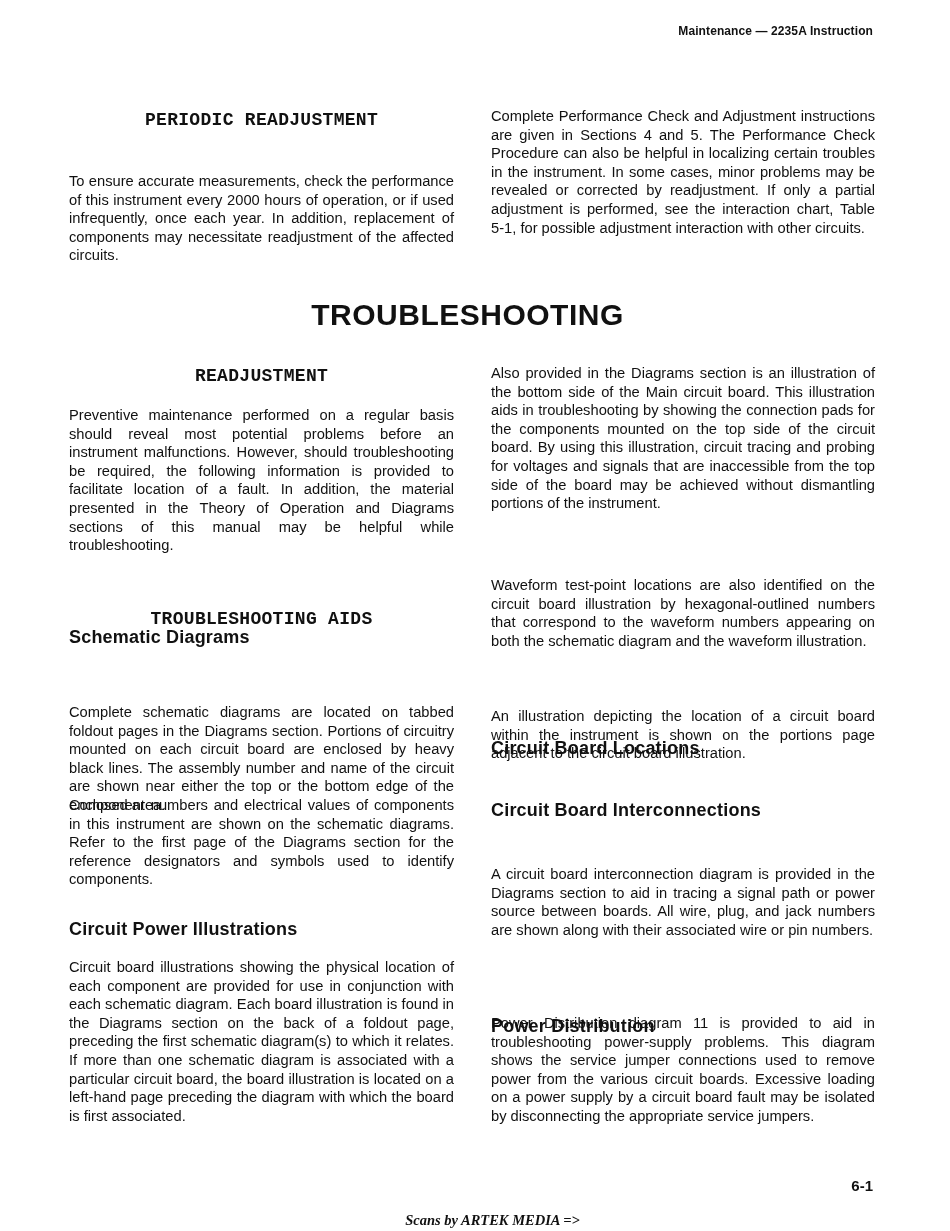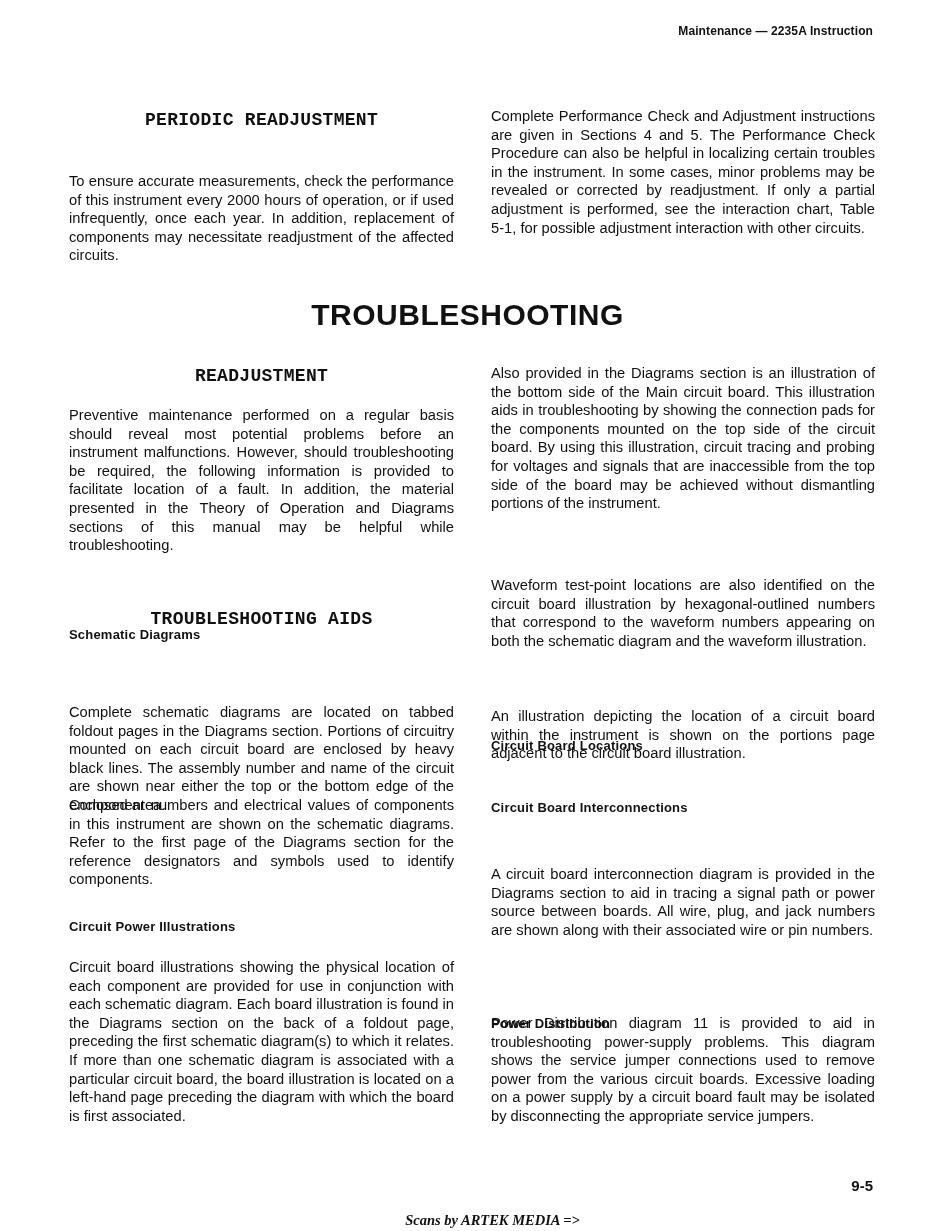--- a/index.html
+++ b/index.html
@@ -11,21 +11,21 @@
   .running-head {
     right: 77px; top: 24px; font-size: 12px; font-weight: bold; letter-spacing: 0.1px;
   }
   .h-section {
     font-weight: bold; font-size: 18px; text-align: center; letter-spacing: 0.3px; font-family: Liberation Mono, monospace;
   }
   .h-major {
     font-weight: bold; font-size: 30px; text-align: center; letter-spacing: 0.5px;
   }
   .h-sub {
-    font-weight: bold; font-size: 13px; letter-spacing: 0.2px;
+    font-weight: bold; font-size: 18px; letter-spacing: 0.2px;
   }
   .para {
     font-size: 14.7px; line-height: 18.6px; text-align: justify;
   }
   .col-left { left: 69px; width: 385px; }
   .col-right { left: 491px; width: 384px; }
   .page-num { right: 77px; top: 1177px; font-size: 15px; font-weight: bold; }
   .credit {
     left: 0; width: 985px; top: 1212px; text-align: center;
     font-family: "Liberation Serif", serif; font-style: italic; font-weight: bold; font-size: 14.5px;
@@ -59,14 +59,14 @@
 
 <div class="abs h-sub" style="left:491px; top:697px;margin-top:41px;">Circuit Board Locations</div>
 <div class="abs para col-right" style="top:707px;">An illustration depicting the location of a circuit board within the instrument is shown on the portions page adjacent to the circuit board illustration.</div>
 
 <div class="abs h-sub" style="left:491px; top:800px;">Circuit Board Interconnections</div>
 <div class="abs para col-right" style="top:865px;">A circuit board interconnection diagram is provided in the Diagrams section to aid in tracing a signal path or power source between boards. All wire, plug, and jack numbers are shown along with their associated wire or pin numbers.</div>
 
 <div class="abs h-sub" style="left:491px; top:1016px;">Power Distribution</div>
 <div class="abs para col-right" style="top:1014px;">Power Distribution diagram 11 is provided to aid in troubleshooting power‑supply problems. This diagram shows the service jumper connections used to remove power from the various circuit boards. Excessive loading on a power supply by a circuit board fault may be isolated by disconnecting the appropriate service jumpers.</div>
 
-<div class="abs page-num">9‑5</div>
+<div class="abs page-num">6‑1</div>
 <div class="abs credit">Scans by ARTEK MEDIA =&gt;</div>
 
 </body></html>

